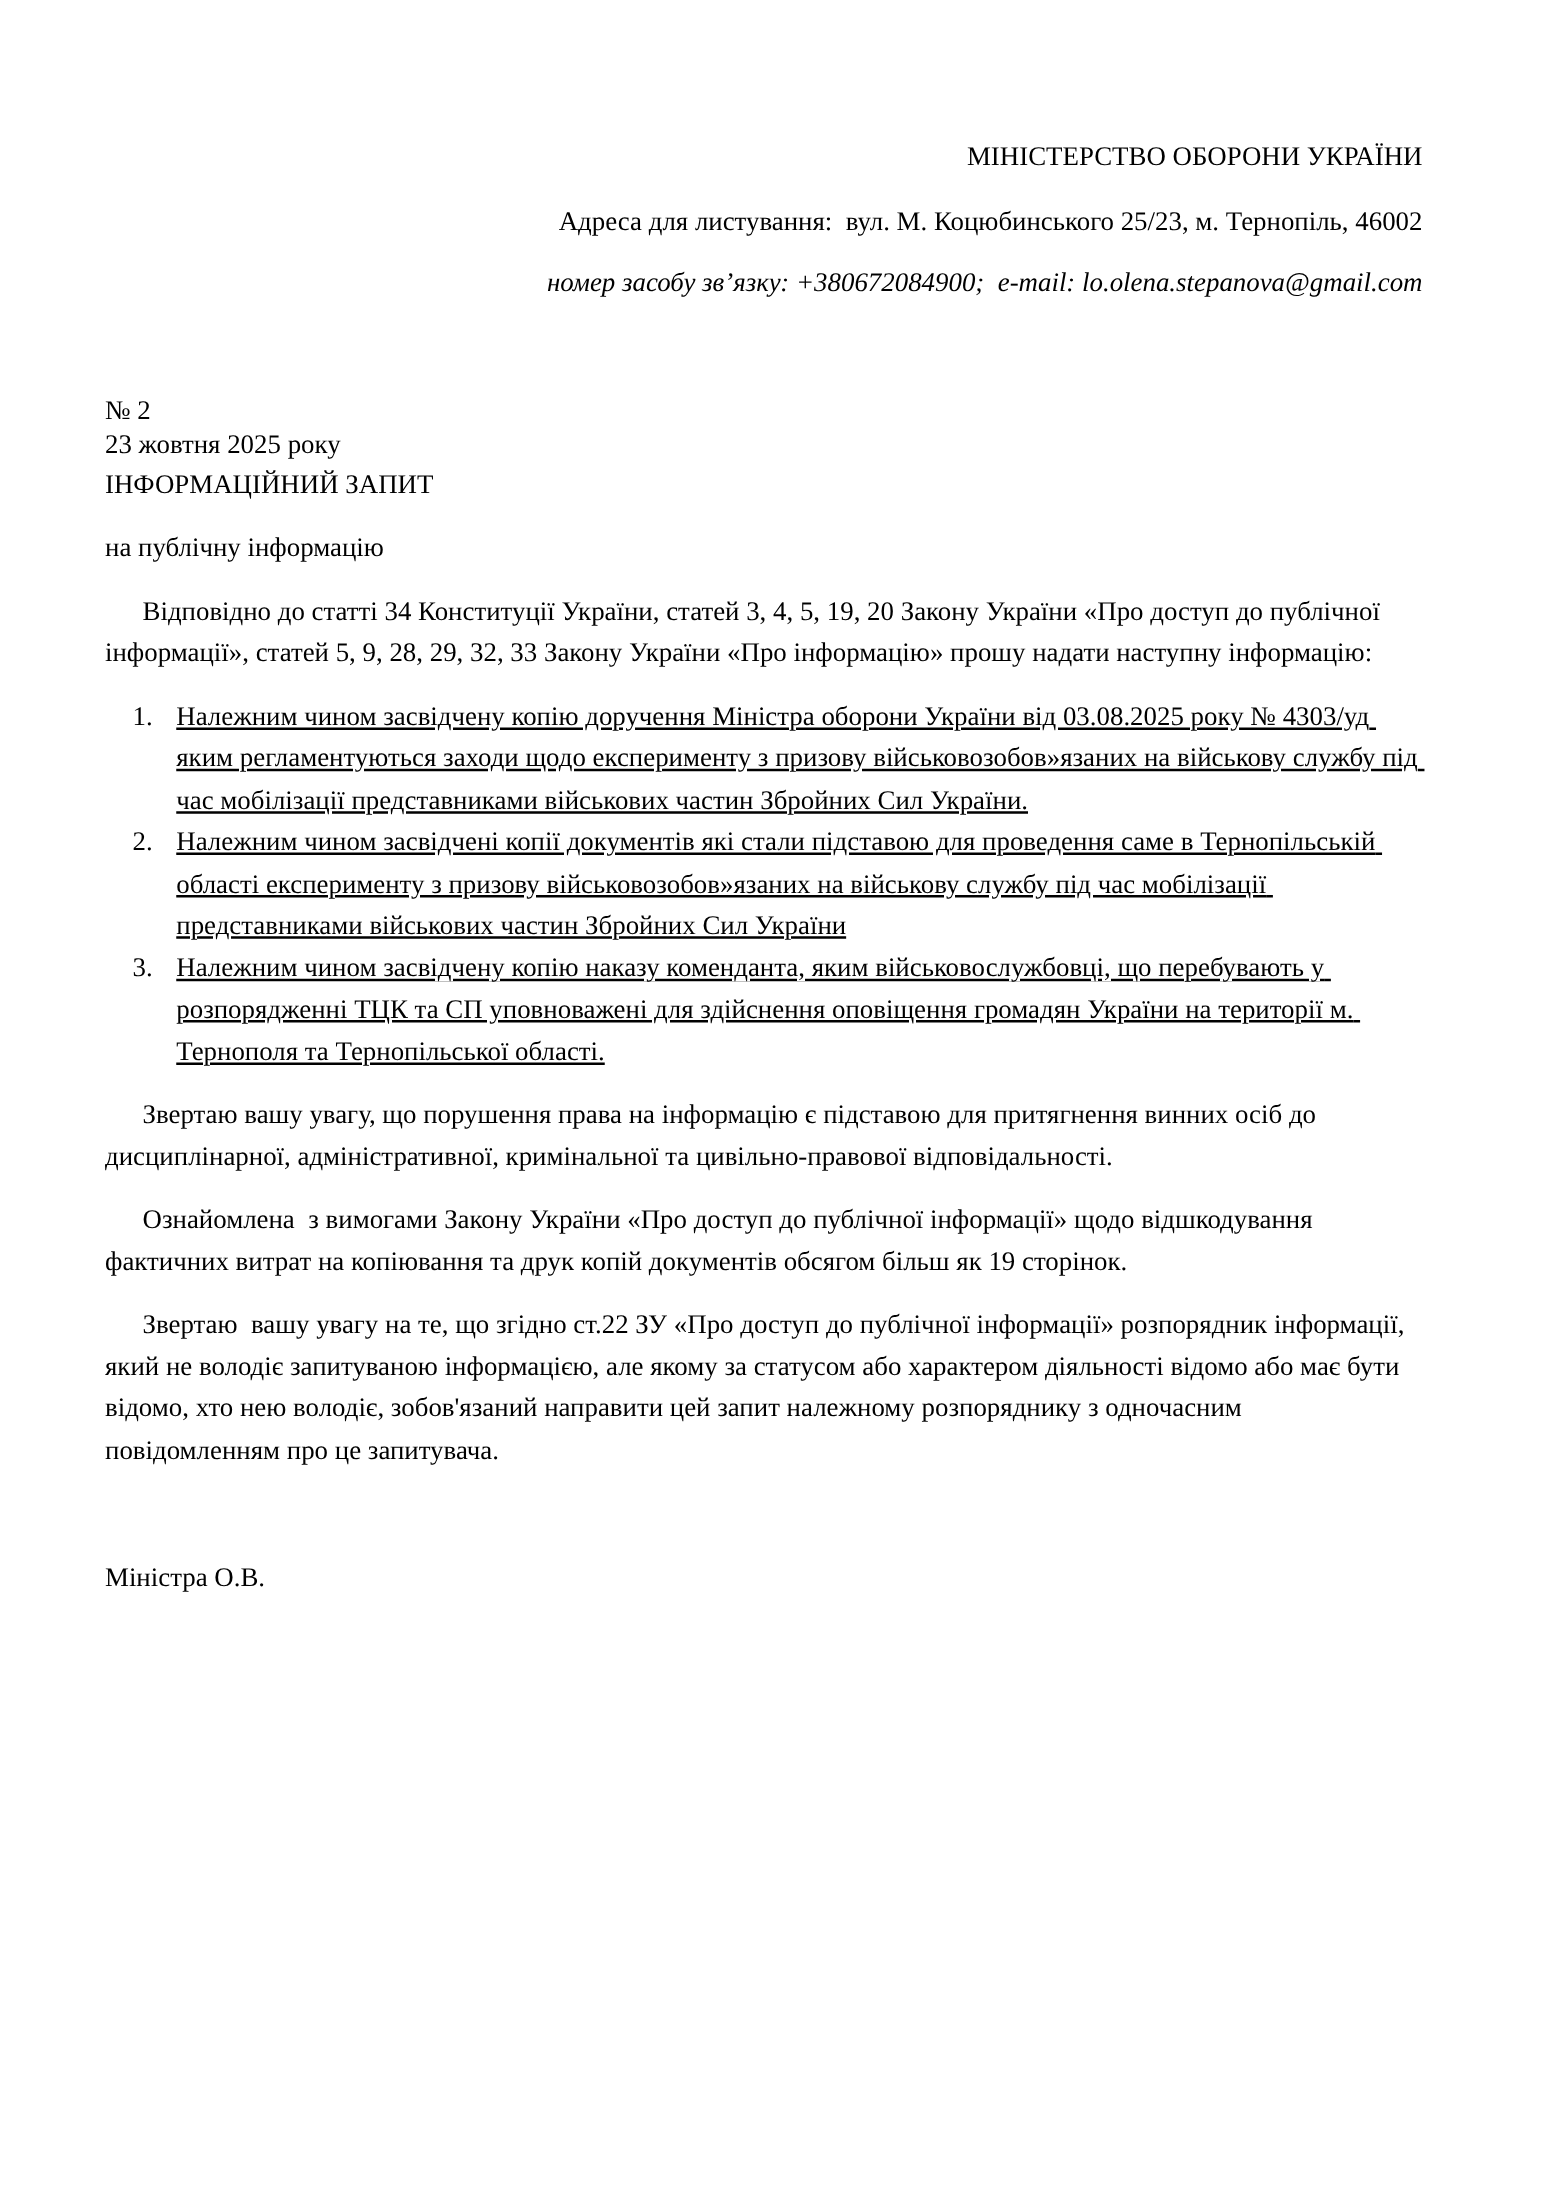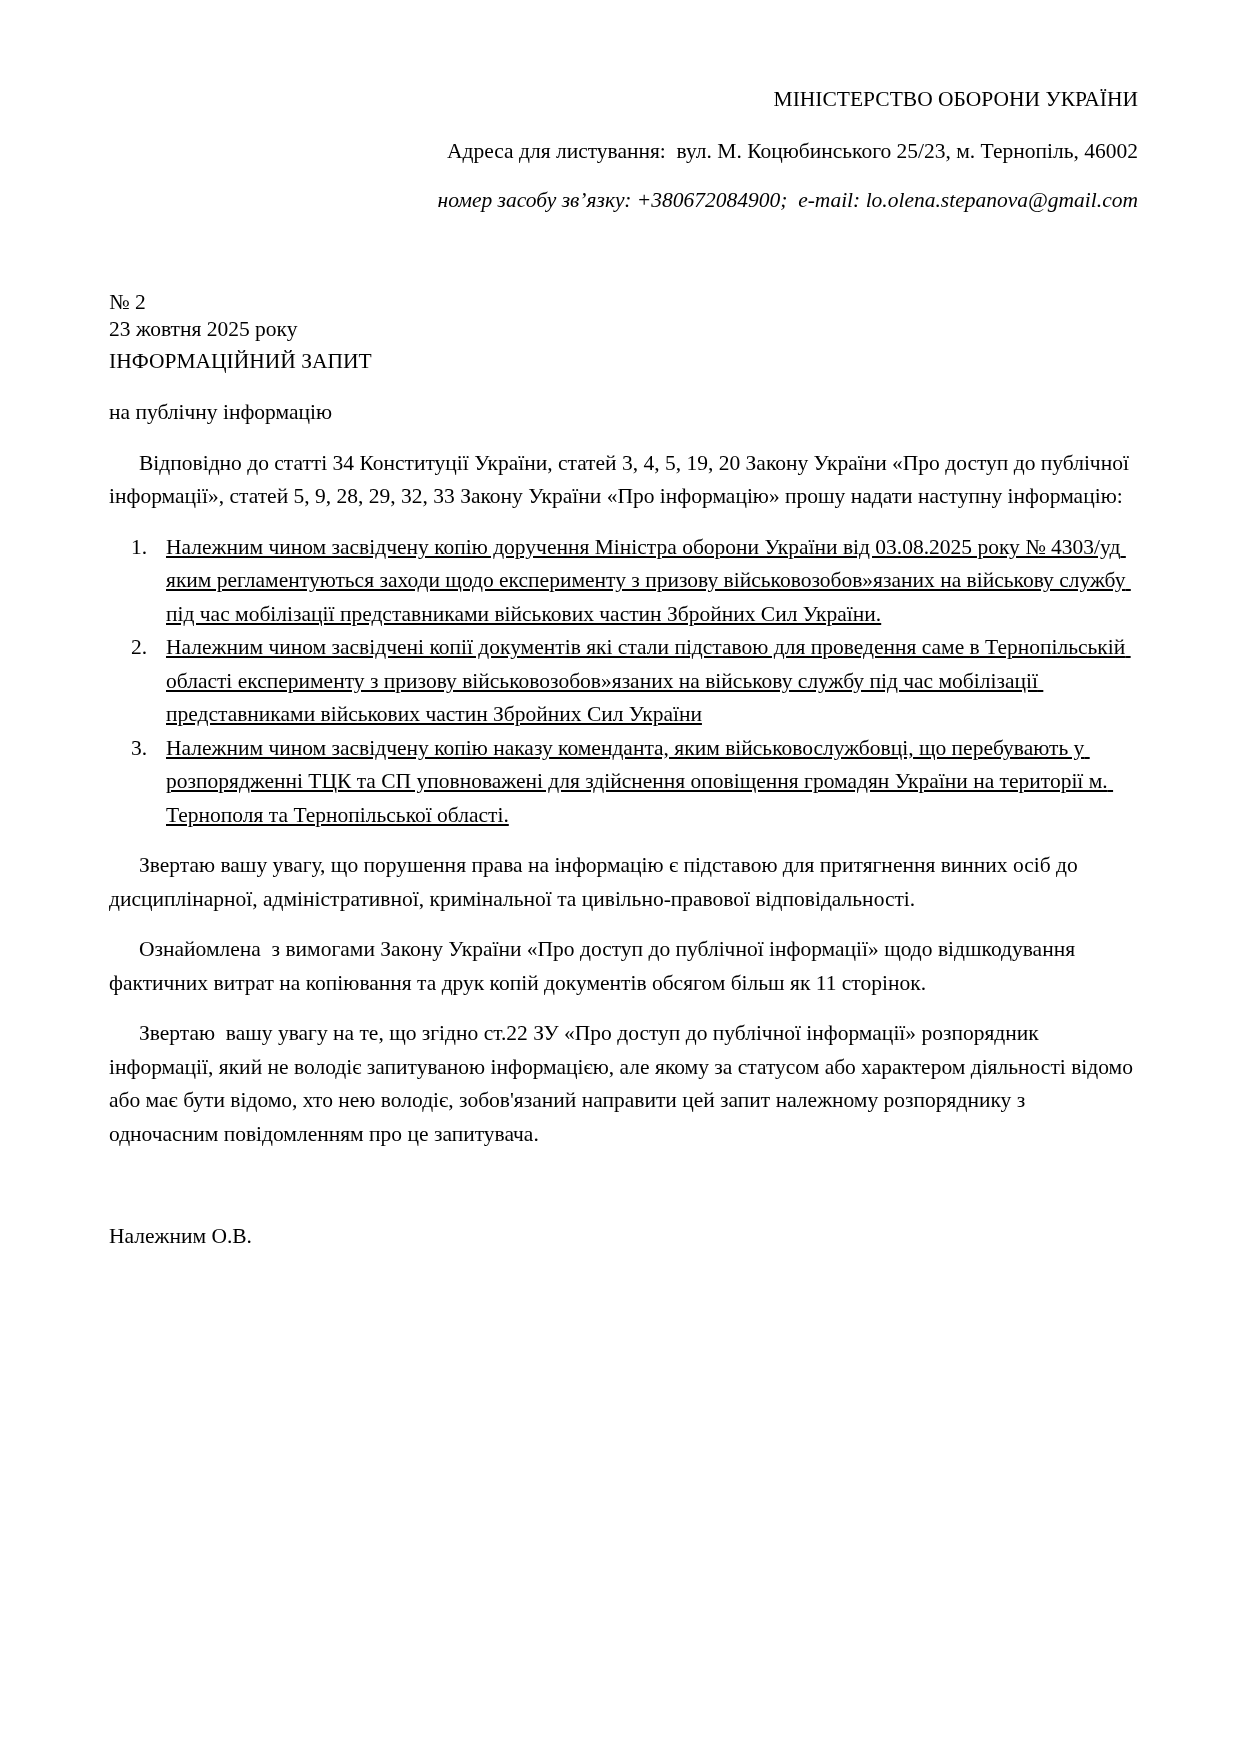--- a/index.html
+++ b/index.html
@@ -10,22 +10,23 @@
   .page {
     position: relative;
     width: 1240px;
     height: 1248px;
     background: #ffffff;
     color: #000000;
     font-family: "Liberation Serif", "DejaVu Serif", serif;
     font-size: 21.5px;
     line-height: 33.5px;
     box-sizing: border-box;
-    padding: 83px 102px 0 109px;
+    padding: 83px 102px 0 84px;
     overflow: hidden;
+    margin-top: 26px;
   }
   .page * { box-sizing: border-box; }
   p { margin: 0; white-space: pre-wrap; }
 
   
   .hdr-org     { text-align: right; }
   .hdr-req     { text-align: right; margin-top: 68px; }
   .hdr-addr    { text-align: right; margin-top: 18px; }
   .hdr-contact { text-align: right; margin-top: 16px; font-style: italic; }
 
@@ -94,24 +95,24 @@
       <span class="num">2.</span>
       <span class="item-text">Належним чином засвідчені копії документів які стали підставою для проведення саме в Тернопільській області експерименту з призову військовозобов»язаних на військову службу під час мобілізації представниками військових частин Збройних Сил України</span>
     </div>
     <div class="req-item">
       <span class="num">3.</span>
       <span class="item-text">Належним чином засвідчену копію наказу коменданта, яким військовослужбовці, що перебувають у розпорядженні ТЦК та СП уповноважені для здійснення оповіщення громадян України на території м. Тернополя та Тернопільської області.</span>
     </div>
   </div>
 
   <p class="para">Звертаю вашу увагу, що порушення права на інформацію є підставою для притягнення винних осіб до дисциплінарної, адміністративної, кримінальної та цивільно-правової відповідальності.</p>
-  <p class="para">Ознайомлена  з вимогами Закону України «Про доступ до публічної інформації» щодо відшкодування фактичних витрат на копіювання та друк копій документів обсягом більш як 11 сторінок.</p>
+  <p class="para">Ознайомлена  з вимогами Закону України «Про доступ до публічної інформації» щодо відшкодування фактичних витрат на копіювання та друк копій документів обсягом більш як 19 сторінок.</p>
   <p class="para">Звертаю  вашу увагу на те, що згідно ст.22 ЗУ «Про доступ до публічної інформації» розпорядник інформації, який не володіє запитуваною інформацією, але якому за статусом або характером діяльності відомо або має бути відомо, хто нею володіє, зобов'язаний направити цей запит належному розпоряднику з одночасним повідомленням про це запитувача.</p>
 
-  <p class="sig-gap">Належним О.В.</p>
+  <p class="sig-gap">Міністра О.В.</p>
 
   <svg class="signature-svg" viewBox="0 0 170 190" xmlns="http://www.w3.org/2000/svg" aria-hidden="true">
     <path d="M 16 80
              C 8 88, 2 94, 10 96
              C 0 122, 2 160, 22 174
              C 41 185, 55 158, 57 118
              C 59 80, 52 48, 36 40
              C 22 34, 12 54, 14 92
              C 15 122, 25 153, 41 165"></path>
     <path d="M 45 122

